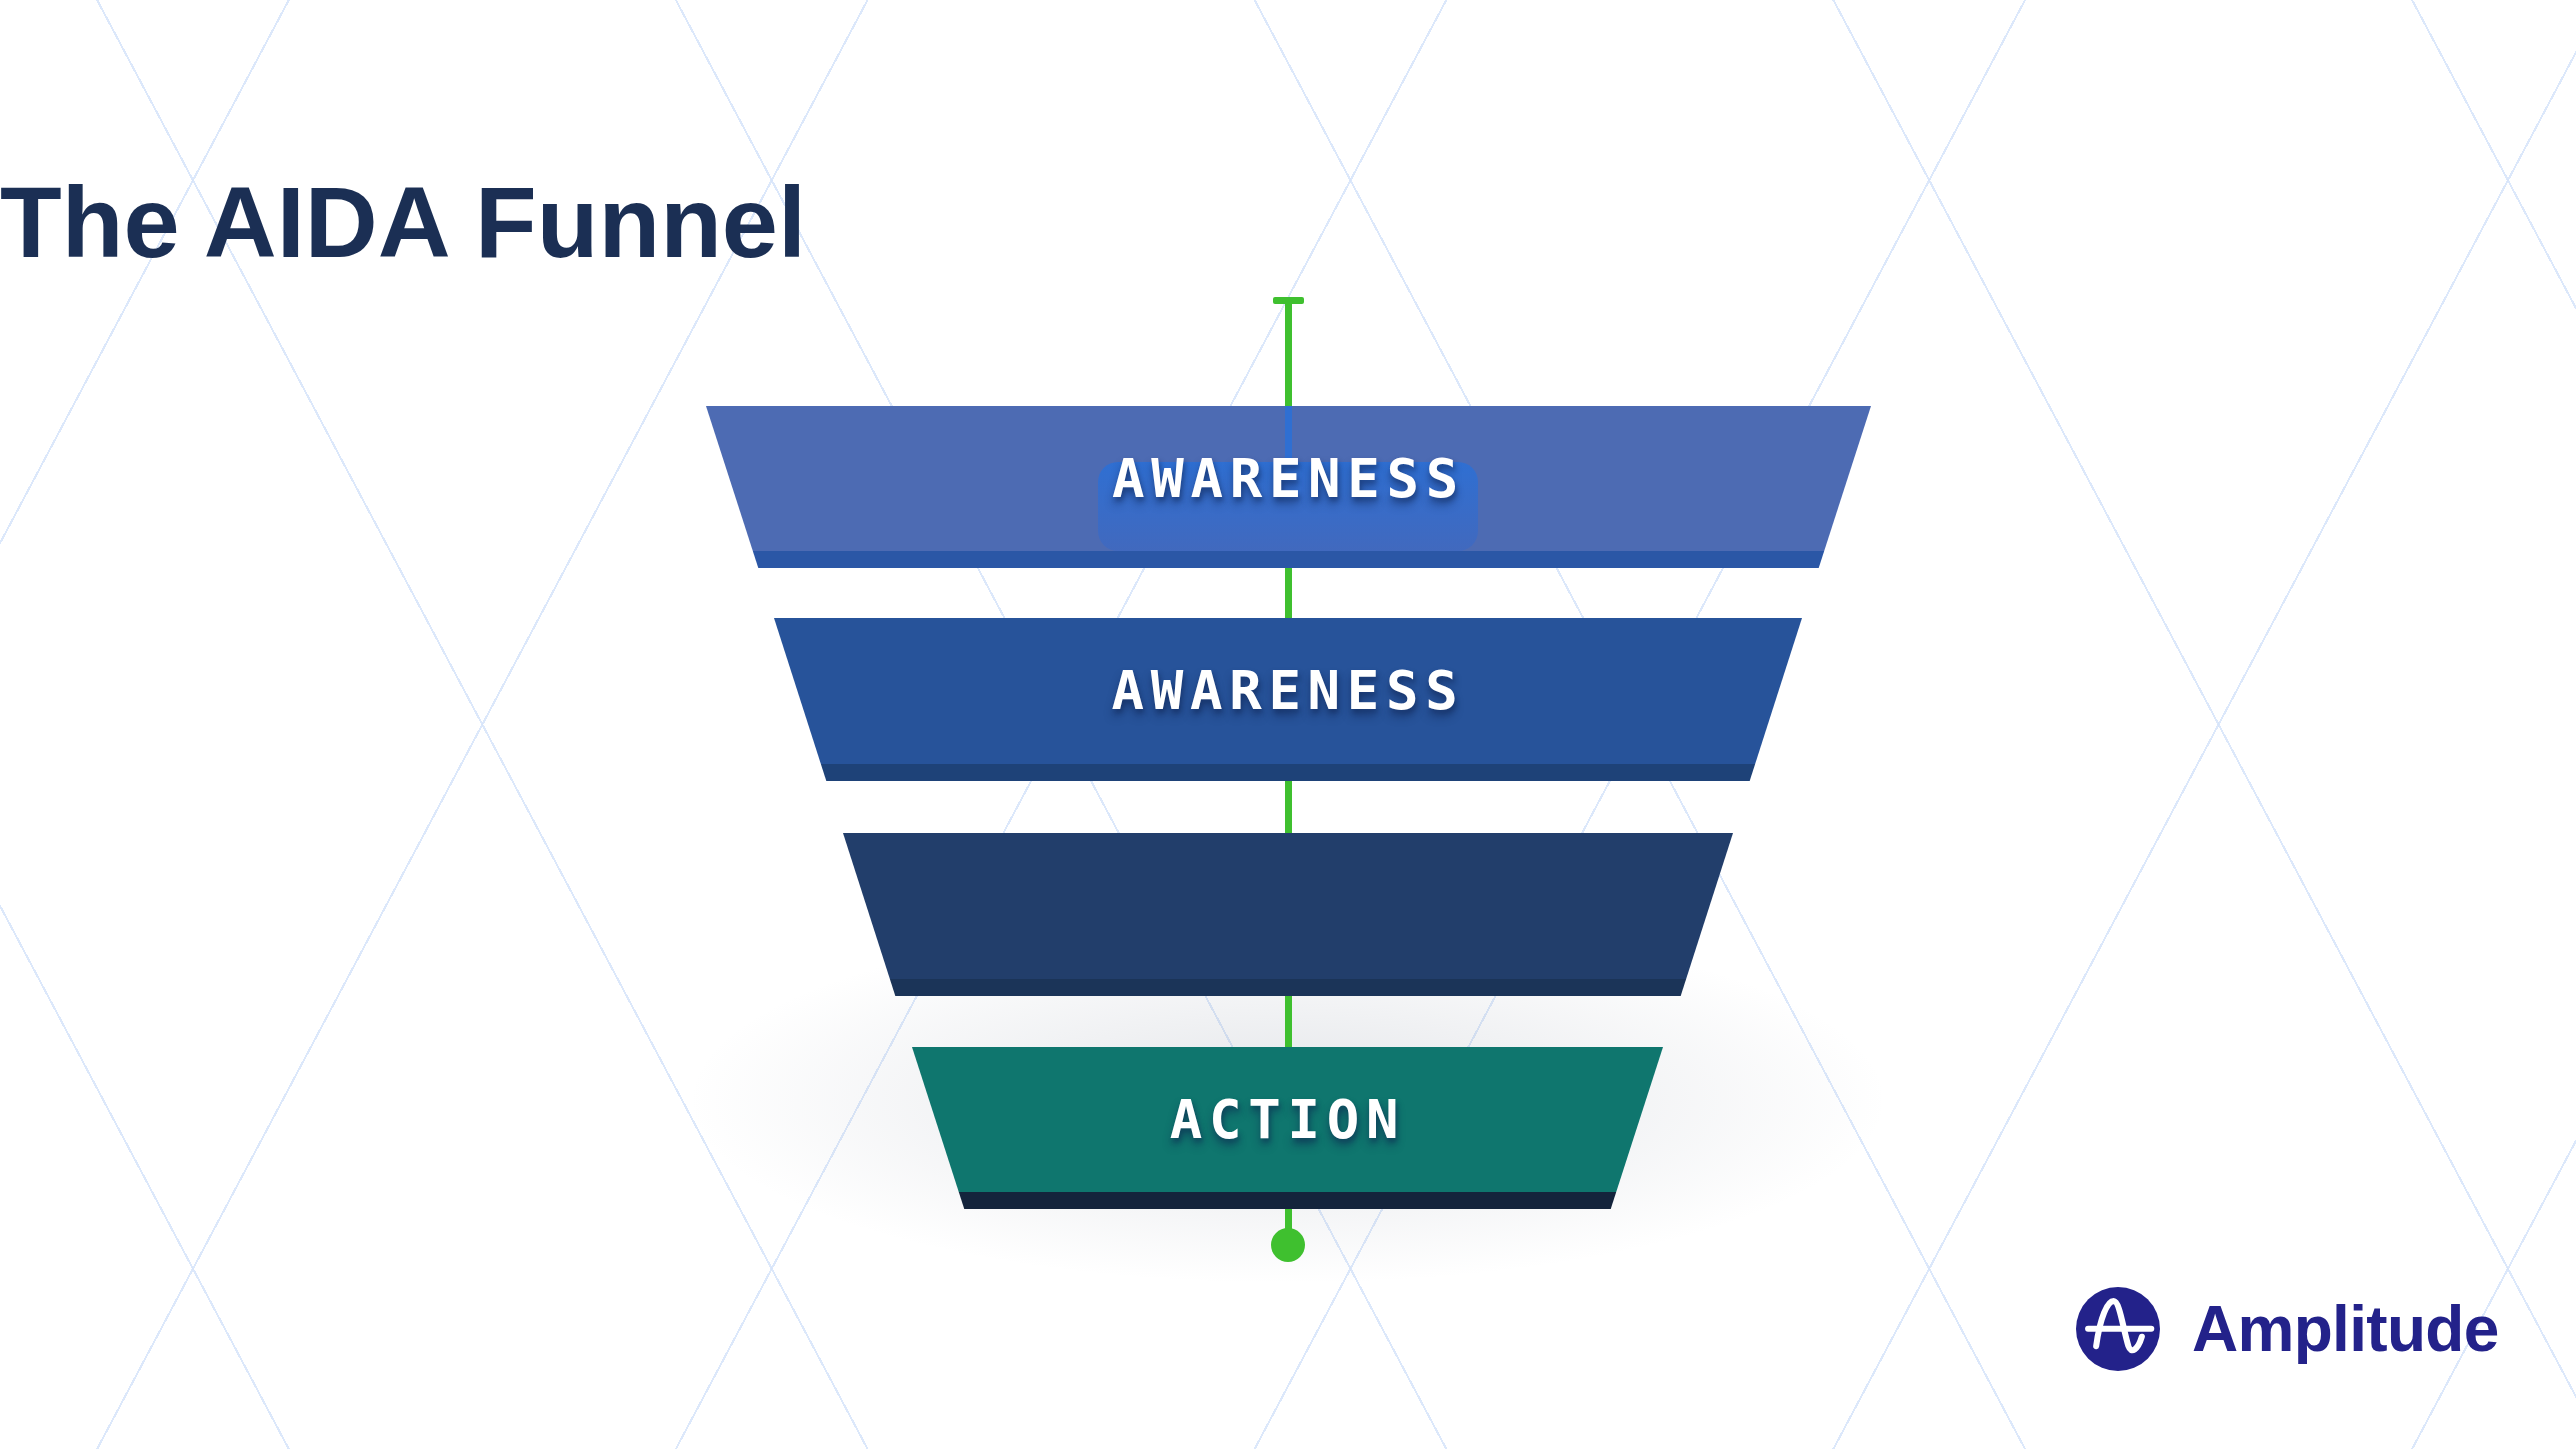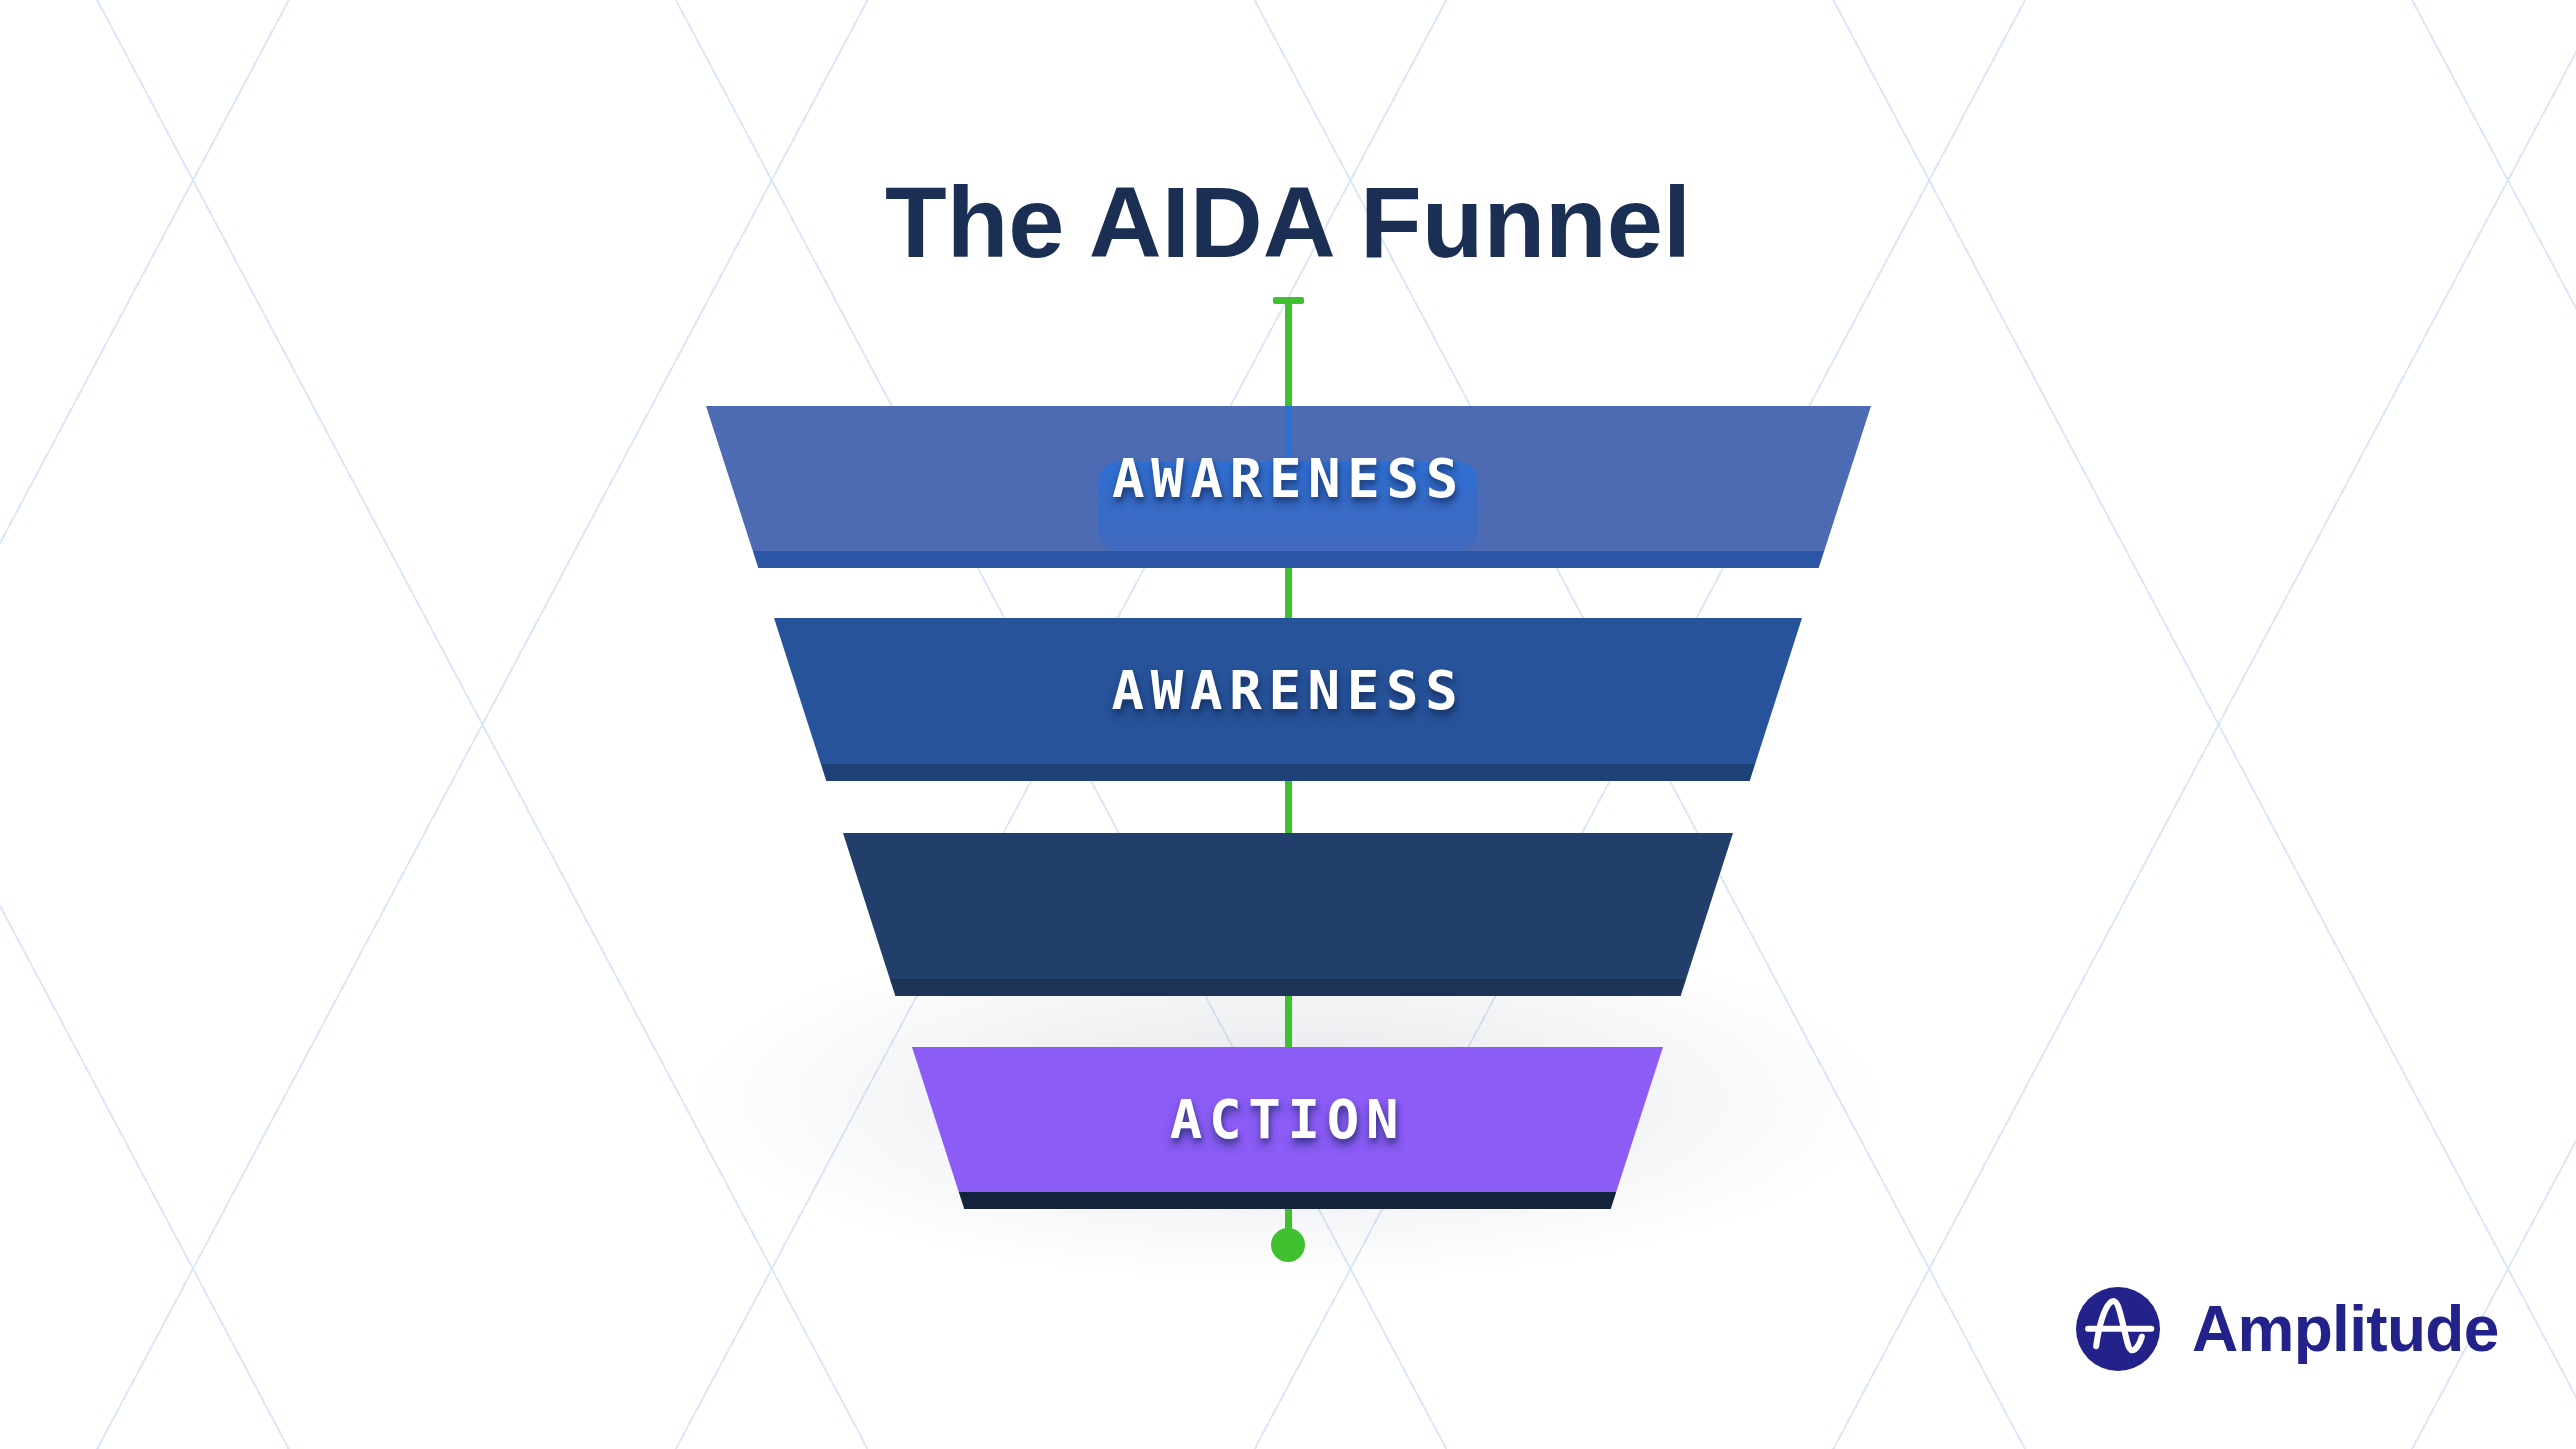--- a/index.html
+++ b/index.html
@@ -13,21 +13,21 @@
     background-image:
       repeating-linear-gradient(62deg,  rgba(214,228,250,0) 0 254px, rgba(214,228,250,.85) 254px 256px, rgba(214,228,250,0) 256px 511px),
       repeating-linear-gradient(118deg, rgba(214,228,250,0) 0 254px, rgba(214,228,250,.85) 254px 256px, rgba(214,228,250,0) 256px 511px);
   }
   .haze{
     position:absolute;left:456px;top:845px;width:1664px;height:510px;z-index:0;
     background:radial-gradient(closest-side, rgba(148,156,170,.26), rgba(148,156,170,0) 72%);
   }
   .title{
     position:absolute;left:0;top:94px;width:100%;z-index:3;
-    text-align:center;font-size:101px;font-weight:bold;line-height:1.2;
+    text-align:left;font-size:101px;font-weight:bold;line-height:1.2;
     color:var(--title-color,#1b2f54);letter-spacing:0;
   }
   
   .axis-line{position:absolute;left:1285px;top:301px;width:6.7px;height:945px;z-index:1;background:var(--line-color,#3fc02f);}
   .axis-cap{position:absolute;left:1273px;top:297px;width:31px;height:6.7px;border-radius:2px;z-index:1;background:var(--line-color,#3fc02f);}
   .axis-dot{position:absolute;left:1271px;top:1228px;width:34px;height:34px;border-radius:50%;z-index:2;background:var(--line-color,#3fc02f);}
   
   .stage{
     position:absolute;z-index:2;
     filter:drop-shadow(0 10.7px 8px rgba(107,117,135,.50)) drop-shadow(0 37px 34px rgba(130,140,158,.28));
@@ -77,21 +77,21 @@
 
   <div class="stage stage-interest" style="background: rgb(39, 83, 154);">
     <div class="band" style="background: rgb(30, 66, 120);"></div>
     <div class="label">AWARENESS</div>
   </div>
 
   <div class="stage stage-desire" style="background: rgb(34, 62, 107);">
     <div class="band" style="background: rgb(27, 52, 88);"></div>
   </div>
 
-  <div class="stage stage-action" style="background: #8b5cf6;">
+  <div class="stage stage-action" style="background: #0f766e;">
     <div class="band" style="background: rgb(20, 36, 60);"></div>
     <div class="label">ACTION</div>
   </div>
 
   <div class="logo">
     <svg class="logo-mark" viewBox="0 0 125 125" aria-hidden="true">
       <circle cx="62.5" cy="62.5" r="62.5" fill="var(--brand-color,#23228a)"></circle>
       <path d="M18 62 H112" fill="none" stroke="#ffffff" stroke-width="9" stroke-linecap="round"></path>
       <path d="M30 88 C36 44 47 21 56 21 C65 21 70 62 78 88 C82 100 92 94 98 74" fill="none" stroke="#ffffff" stroke-width="9" stroke-linecap="round"></path>
     </svg>

